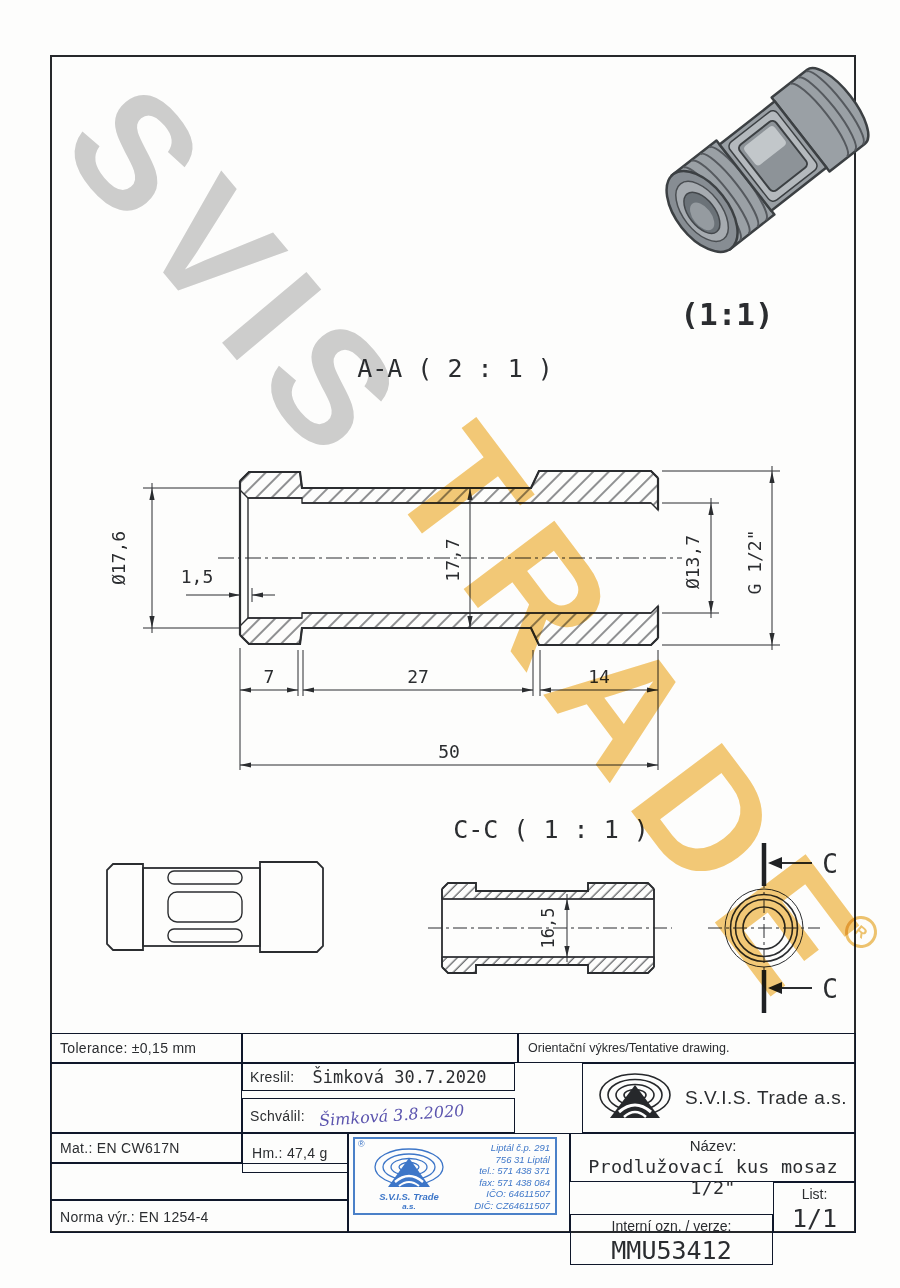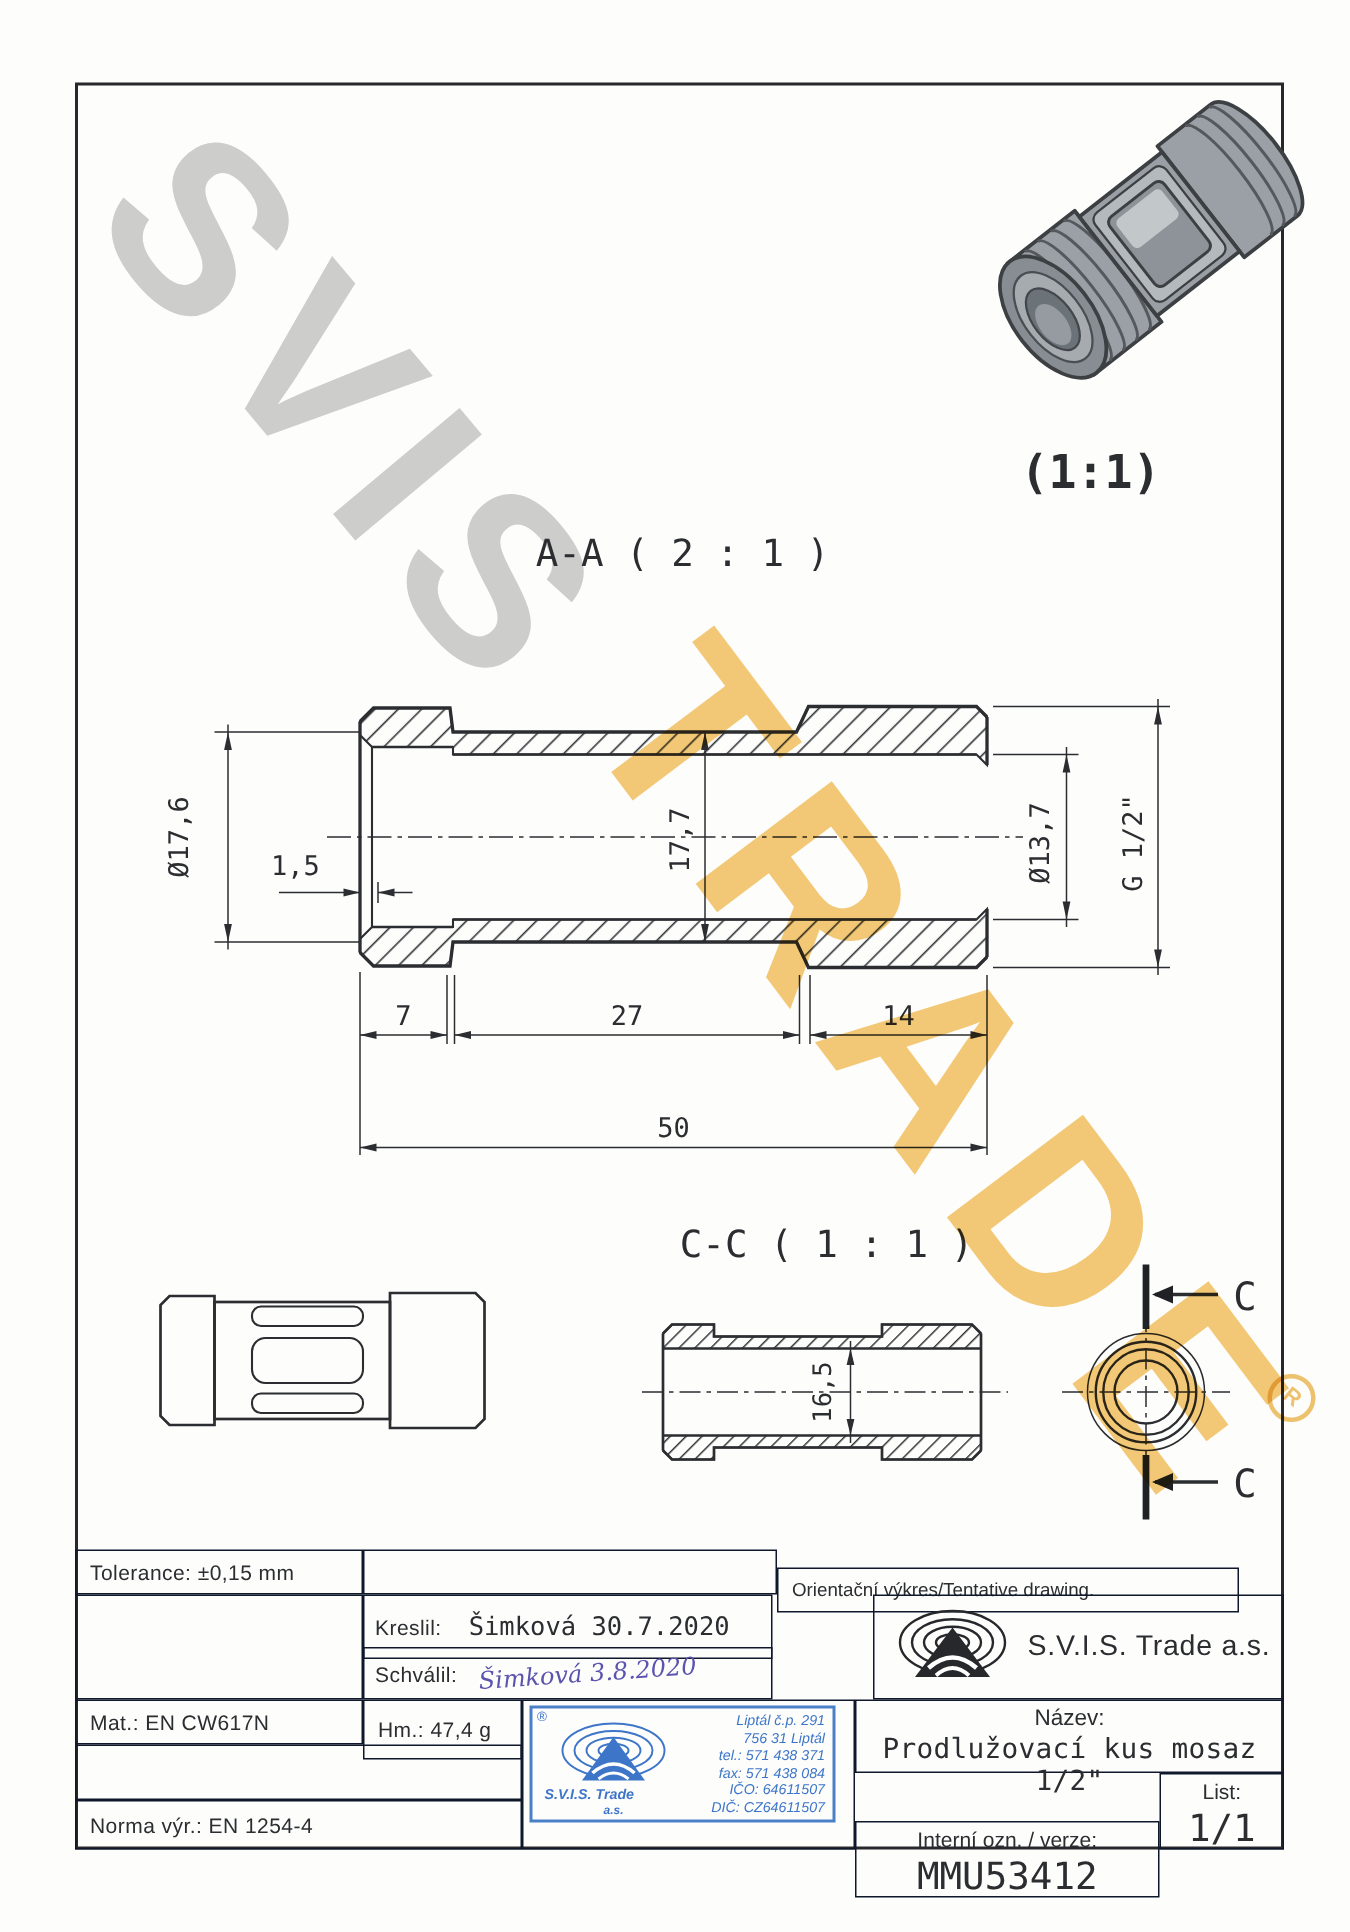--- a/index.html
+++ b/index.html
@@ -13,23 +13,23 @@
   .wm-svis{left:170px;top:52px;font-size:160px;letter-spacing:16px;color:#cfcfcf;transform:rotate(50deg);}
   .wm-trade{left:505px;top:393px;font-size:165px;letter-spacing:20px;color:#f2bd55;opacity:.8;transform:rotate(53deg);}
   .wm-reg{position:absolute;left:845px;top:916px;width:26px;height:26px;border:3px solid #ecba55;
       border-radius:50%;color:#ecba55;font-weight:bold;font-size:15px;line-height:26px;text-align:center;
       transform:rotate(40deg);mix-blend-mode:multiply;opacity:.85;}
   
   .tb{position:absolute;left:50px;top:1033px;width:806px;height:200px;background:transparent;}
   .cell{position:absolute;border:1px solid #0f172a;box-sizing:border-box;}
   .c-tol{left:0;top:0;width:192px;height:30px;}
   .c-a2{left:192px;top:0;width:276px;height:30px;}
-  .c-orient{left:468px;top:12px;width:308px;height:30px;}
+  .c-orient{left:468px;top:0;width:338px;height:30px;}
   .c-b1{left:0;top:30px;width:192px;height:70px;}
-  .c-kreslil{left:192px;top:30px;width:273px;height:43px;}
+  .c-kreslil{left:192px;top:30px;width:273px;height:28px;}
   .c-schvalil{left:192px;top:65px;width:273px;height:35px;}
   .c-meritko{left:465px;top:30px;width:67px;height:70px;}
   .c-company{left:532px;top:30px;width:274px;height:70px;}
   .c-mat{left:0;top:100px;width:192px;height:30px;}
   .c-hm{left:192px;top:100px;width:106px;height:40px;}
   .c-c3{left:0;top:130px;width:298px;height:37px;}
   .c-norma{left:0;top:167px;width:298px;height:33px;}
   .c-stampcell{left:298px;top:100px;width:222px;height:100px;}
   .c-nazev{left:520px;top:100px;width:286px;height:49px;}
   .c-interni{left:520px;top:149px;width:203px;height:51px;margin-top:32px;}
@@ -49,21 +49,21 @@
   .c-nazev{text-align:center;}
   .nz-lab{font-size:15px;margin-top:3px;}
   .nz-val{font-size:18.5px;margin-top:2px;letter-spacing:.2px;}
   .two-row{text-align:center;}
   .tr-lab{font-size:14px;margin-top:3px;}
   .tr-val{font-size:25px;margin-top:2px;}
   .stamp{position:absolute;left:4px;top:3px;width:204px;height:78px;border:2px solid #4a80c8;
          box-sizing:border-box;color:#3d76c8;}
   .stamp .reg{position:absolute;left:3px;top:0;font-size:9px;}
   .stamp .addr{position:absolute;right:5px;top:3px;text-align:right;font-size:9.5px;line-height:11.6px;font-style:italic;}
-  .stamp .sv{position:absolute;left:8px;top:52px;width:92px;
+  .stamp .sv{position:absolute;left:8px;top:52px;width:92px;text-align:center;
              font-style:italic;font-weight:bold;font-size:9.5px;}
   .stamp .as{position:absolute;left:8px;top:63px;width:92px;text-align:center;
              font-style:italic;font-weight:bold;font-size:8px;}
 </style>
 </head>
 <body>
 
 <div class="page">
 
   <div class="wm wm-svis">SVIS</div>

